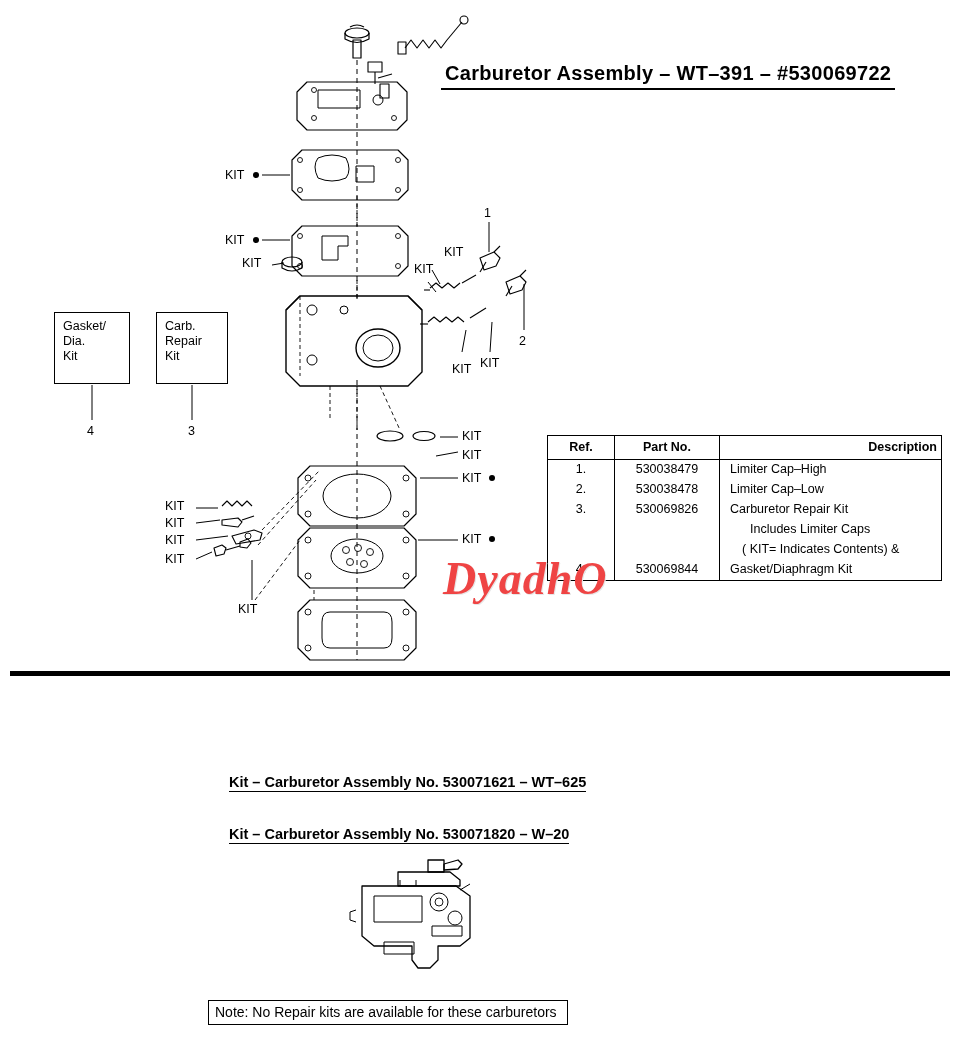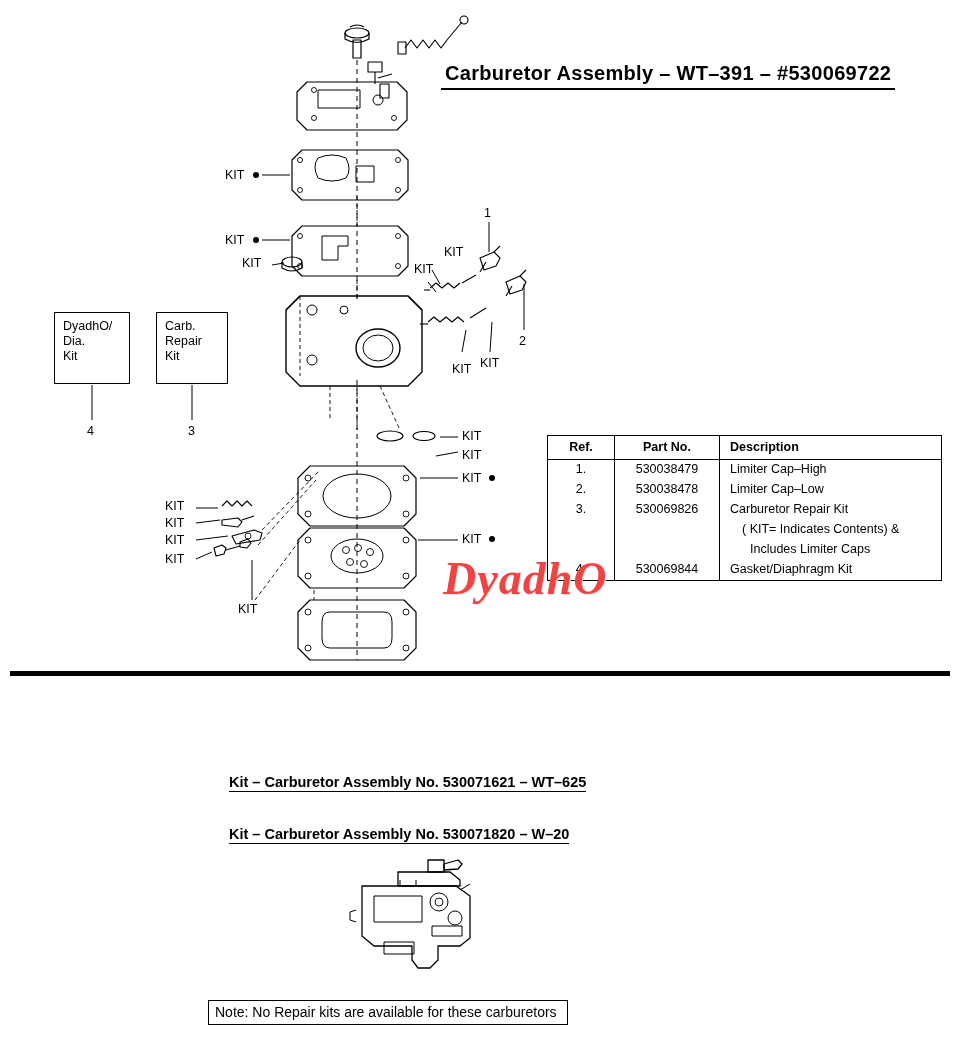--- a/index.html
+++ b/index.html
@@ -353,39 +353,39 @@
   <div class="kit" style="left:462px;top:532px">KIT</div>
   <div class="dot" style="left:489px;top:536px"></div>
 
   <div class="kit" style="left:165px;top:499px">KIT</div>
   <div class="kit" style="left:165px;top:516px">KIT</div>
   <div class="kit" style="left:165px;top:533px">KIT</div>
   <div class="kit" style="left:165px;top:552px">KIT</div>
   <div class="kit" style="left:238px;top:602px">KIT</div>
 
   <div class="kbox" style="left:54px;top:312px;width:76px;height:72px">
-    <div>DyadhO/</div>
+    <div>Gasket/</div>
     <div>Dia.</div>
     <div>Kit</div>
   </div>
   <div class="lbl" style="left:87px;top:424px">4</div>
 
   <div class="kbox" style="left:156px;top:312px;width:72px;height:72px">
     <div>Carb.</div>
     <div>Repair</div>
     <div>Kit</div>
   </div>
   <div class="lbl" style="left:188px;top:424px">3</div>
 
   <table class="ptable">
     <thead>
       <tr>
         <th class="c-ref">Ref.</th>
         <th class="c-part">Part No.</th>
-        <th class="c-desc" style="text-align:left">Description</th>
+        <th class="c-desc" style="text-align:right">Description</th>
       </tr>
     </thead>
     <tbody>
       <tr>
         <td class="c-ref">1.</td>
         <td class="c-part">530038479</td>
         <td class="c-desc">Limiter Cap–High</td>
       </tr>
       <tr>
         <td class="c-ref">2.</td>
@@ -393,26 +393,26 @@
         <td class="c-desc">Limiter Cap–Low</td>
       </tr>
       <tr>
         <td class="c-ref">3.</td>
         <td class="c-part">530069826</td>
         <td class="c-desc">Carburetor Repair Kit</td>
       </tr>
       <tr>
         <td class="c-ref"></td>
         <td class="c-part"></td>
-        <td class="c-desc" style="padding-left:22px">( KIT= Indicates Contents)  &amp;</td>
+        <td class="c-desc" style="padding-left:30px">Includes Limiter Caps</td>
       </tr>
       <tr>
         <td class="c-ref"></td>
         <td class="c-part"></td>
-        <td class="c-desc" style="padding-left:30px">Includes Limiter Caps</td>
+        <td class="c-desc" style="padding-left:22px">( KIT= Indicates Contents)  &amp;</td>
       </tr>
       <tr>
         <td class="c-ref">4.</td>
         <td class="c-part">530069844</td>
         <td class="c-desc">Gasket/Diaphragm Kit</td>
       </tr>
     </tbody>
   </table>
 
   <div class="watermark">DyadhO</div>

